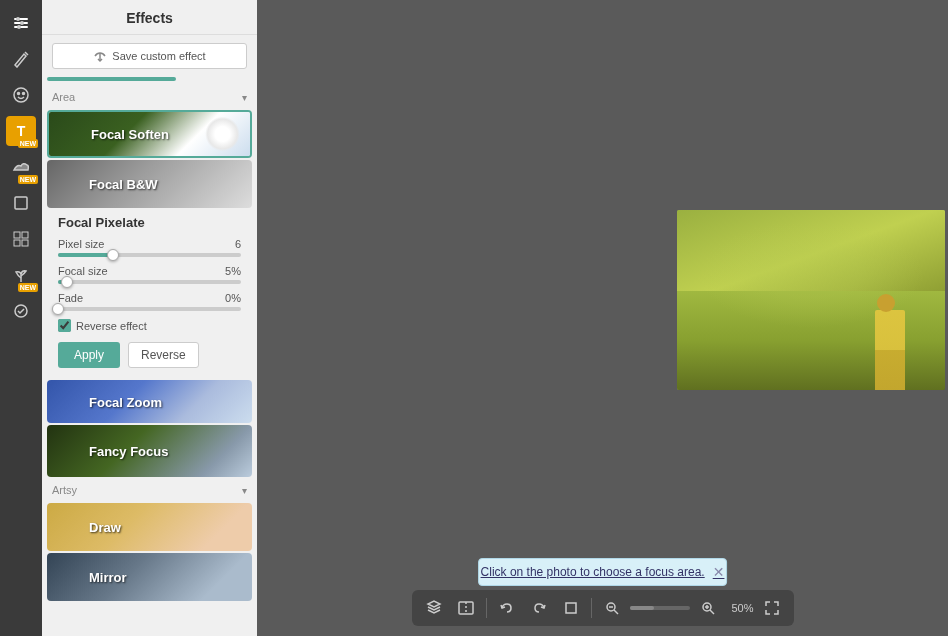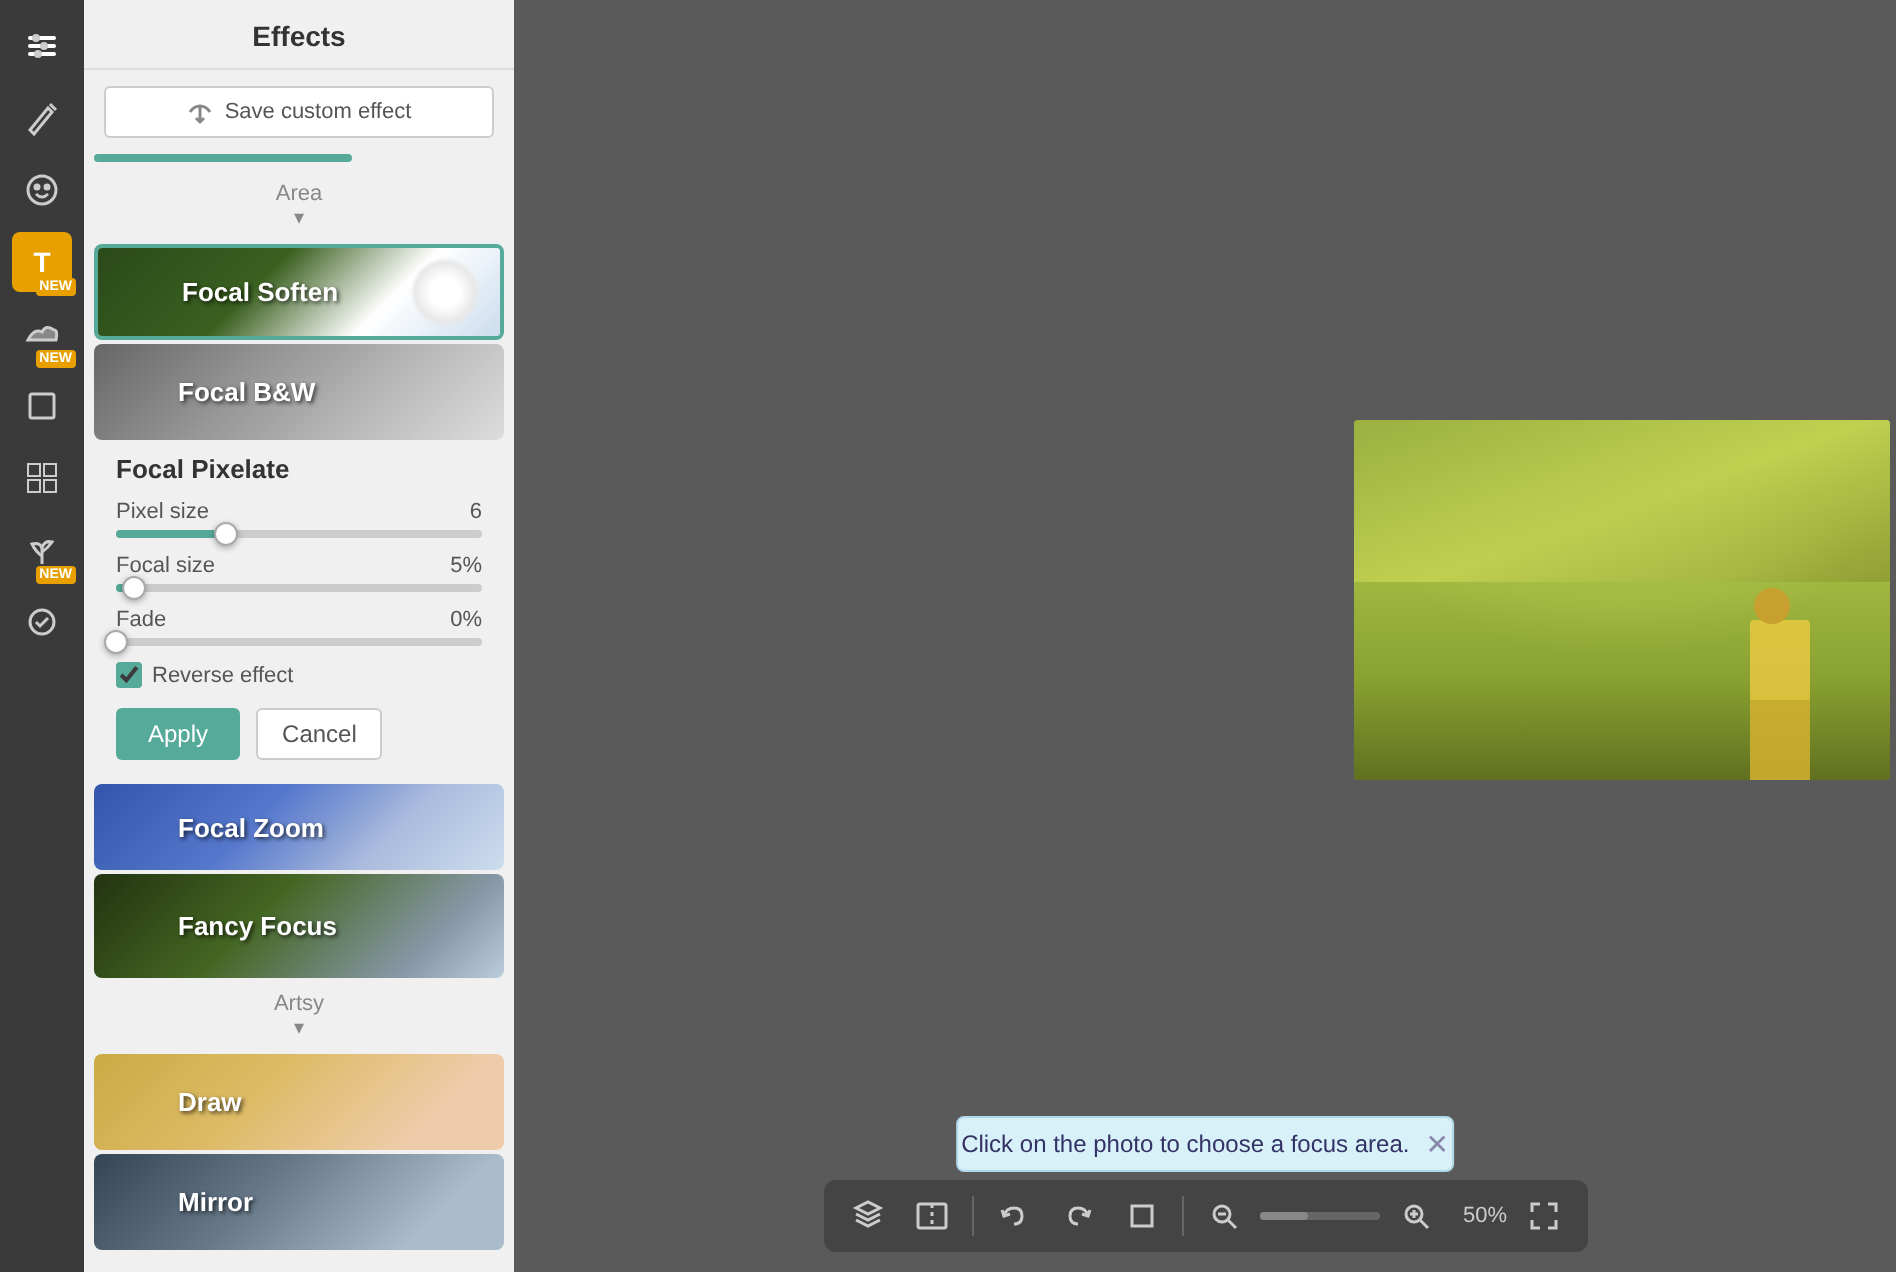--- a/index.html
+++ b/index.html
@@ -62,25 +62,24 @@
       flex: 1;
       overflow-y: auto;
       overflow-x: hidden;
     }
     .effects-scroll::-webkit-scrollbar { width: 6px; }
     .effects-scroll::-webkit-scrollbar-track { background: #e0e0e0; }
     .effects-scroll::-webkit-scrollbar-thumb { background: #aaa; border-radius: 3px; }
 
     
     .category-label {
-      display: flex; align-items: center; justify-content: flex-end;
+      display: flex; align-items: center; justify-content: space-between;
       padding: 5px 10px;
       font-size: 11px;
       color: #888;
-      flex-direction: column;
     }
     .category-label .chevron { font-size: 10px; }
 
     
     .effect-item {
       margin: 2px 5px;
       border-radius: 4px;
       overflow: hidden;
       cursor: pointer;
       position: relative;
@@ -266,20 +265,21 @@
       left: 50%;
       transform: translateX(-50%);
       background: #d8f0f8;
       border: 1px solid #b0d8e8;
       border-radius: 4px;
       padding: 6px 2px;
       font-size: 12px;
       color: #336;
       display: flex; align-items: center; gap: 8px;
       white-space: nowrap;
+      text-decoration: underline;
     }
     .info-close {
       color: #88a; cursor: pointer; font-size: 14px; line-height: 1;
     }
   </style>
 </head>
 <body>
 
 <div class="left-toolbar">
   <div class="toolbar-icon active">
@@ -419,21 +419,21 @@
         </div>
       </div>
 
       <div class="checkbox-row">
         <input type="checkbox" id="reverse-cb" checked="" style="">
         <label for="reverse-cb">Reverse effect</label>
       </div>
 
       <div class="btn-row">
         <button class="btn-apply">Apply</button>
-        <button class="btn-cancel">Cancel</button>
+        <button class="btn-cancel">Reverse</button>
       </div>
     </div>
 
     <div class="effect-item" style="height:43px;">
       <div class="effect-bg bg-focal-zoom" style="height:100%;"></div>
       <span class="effect-label">Focal Zoom</span>
     </div>
 
     <div class="effect-item" style="height:52px;">
       <div class="effect-bg bg-fancy-focus" style="height:100%;"></div>

